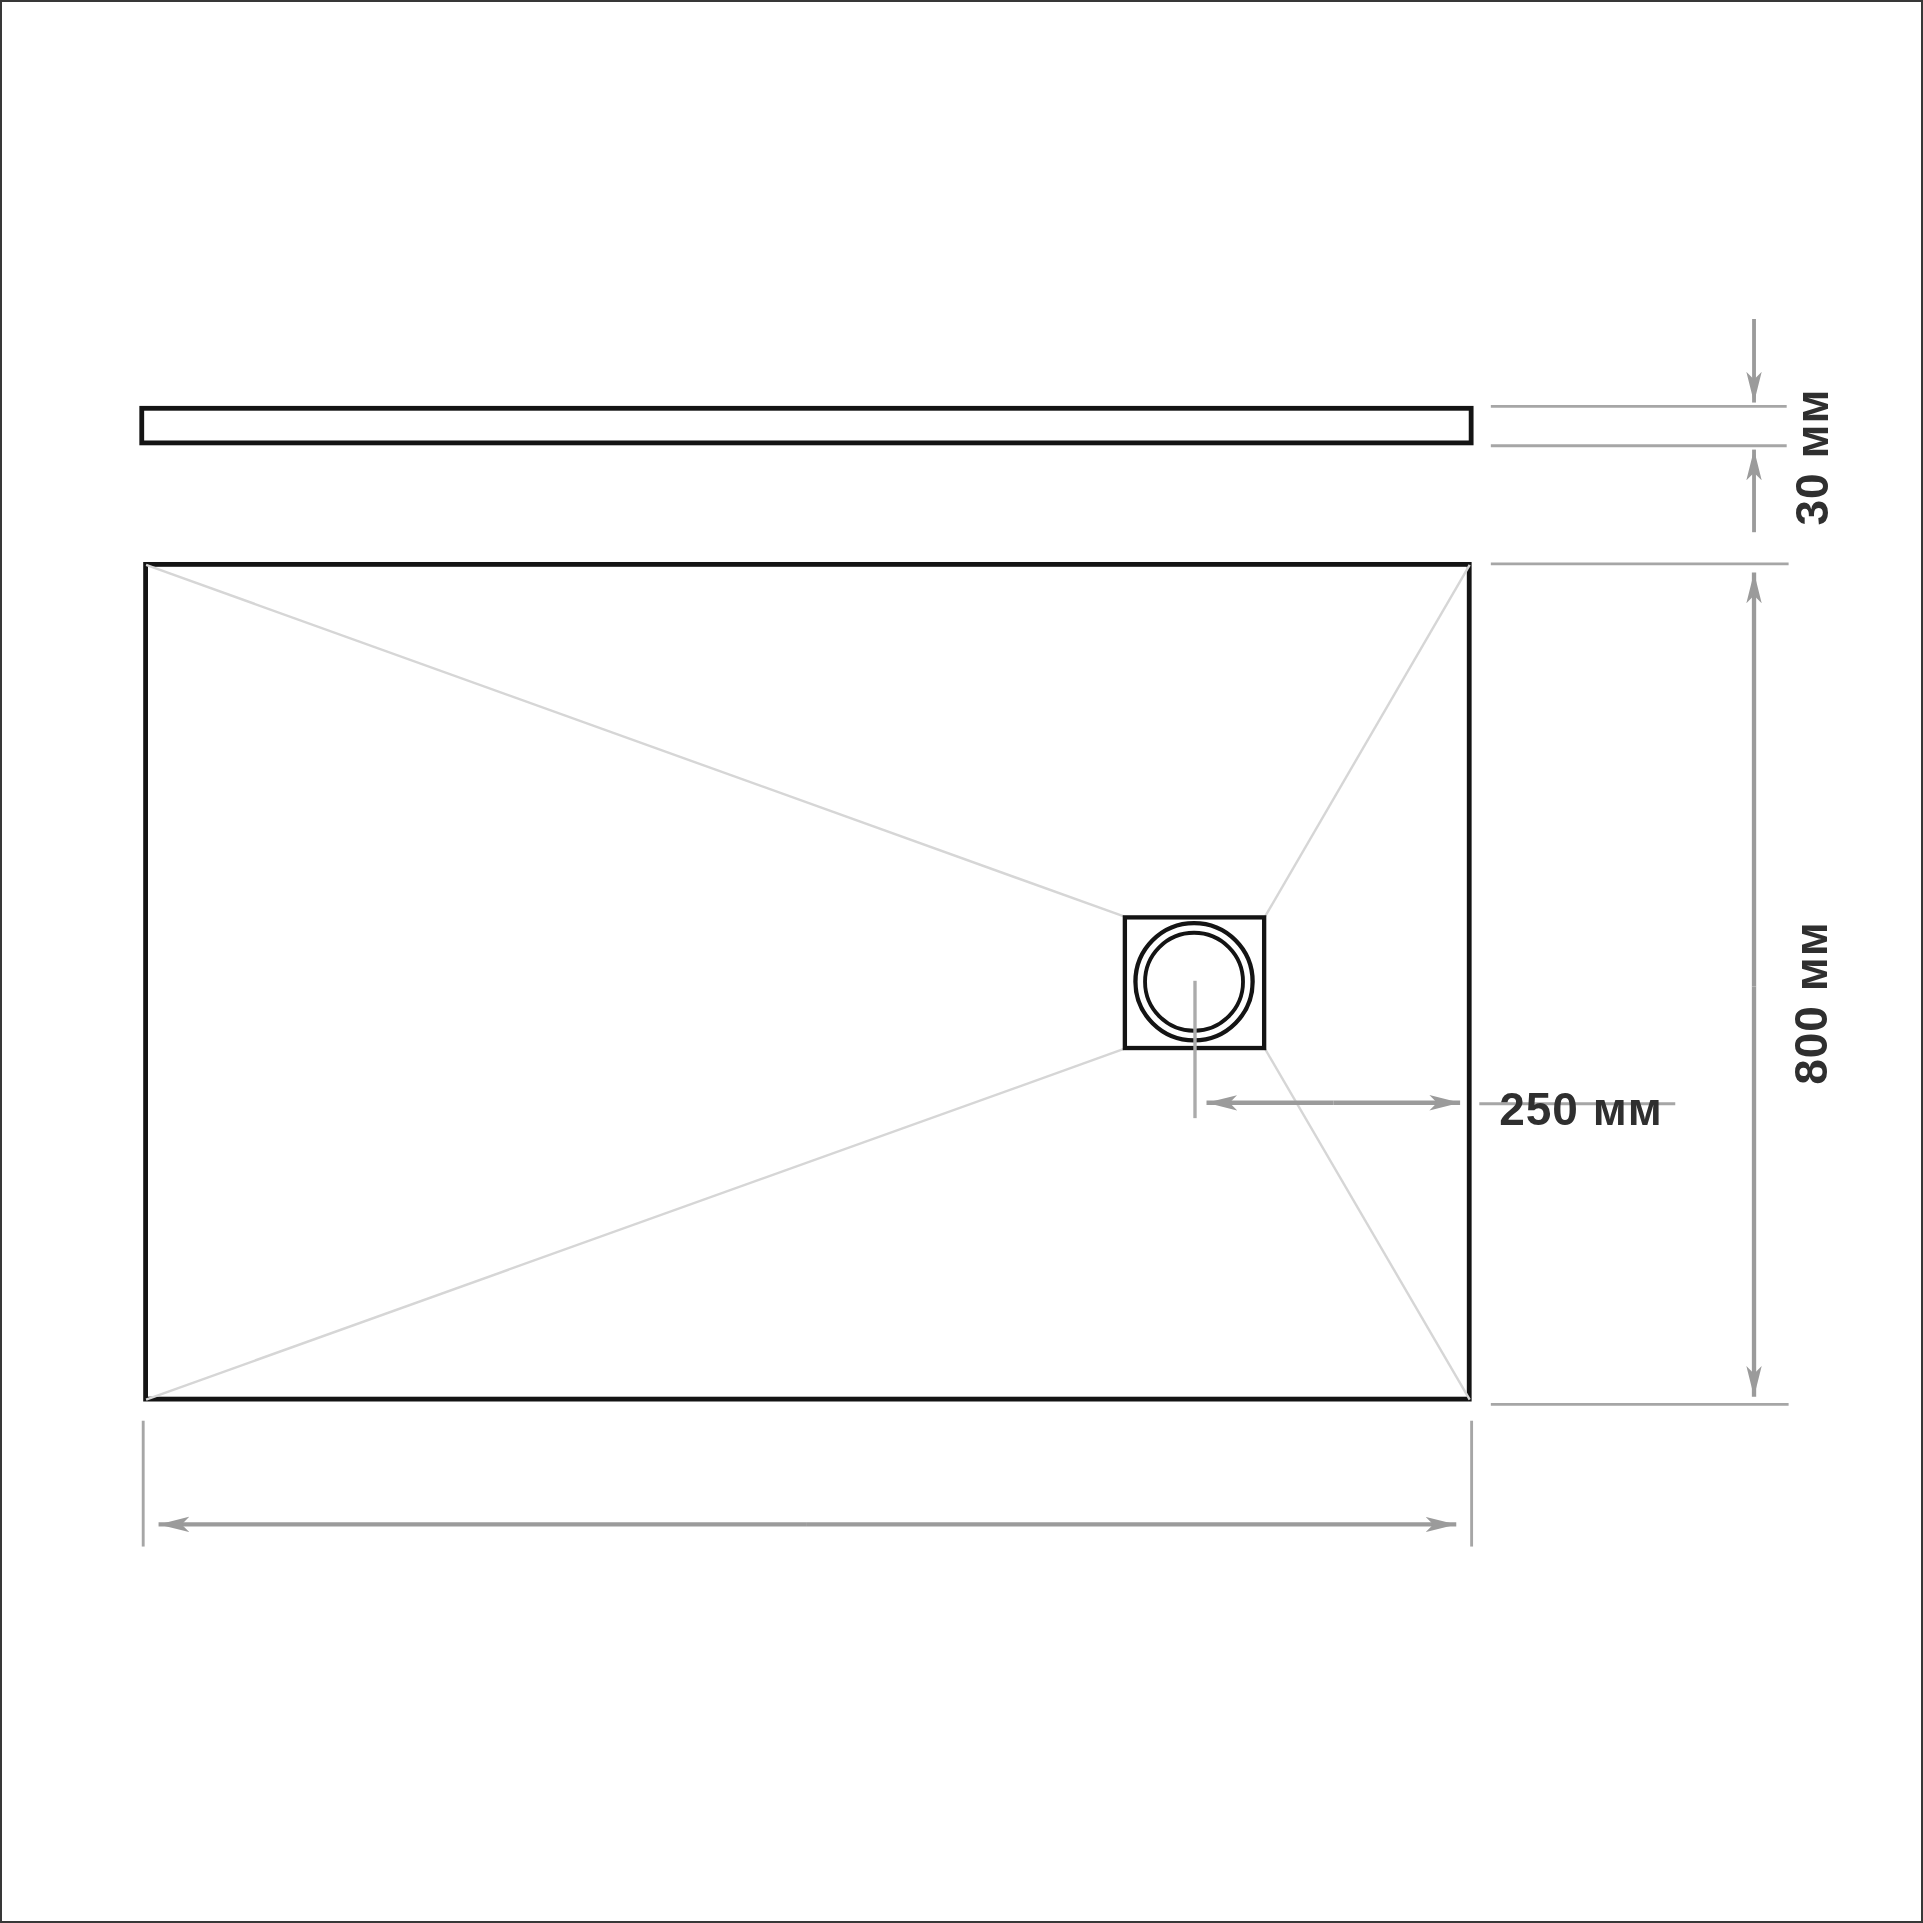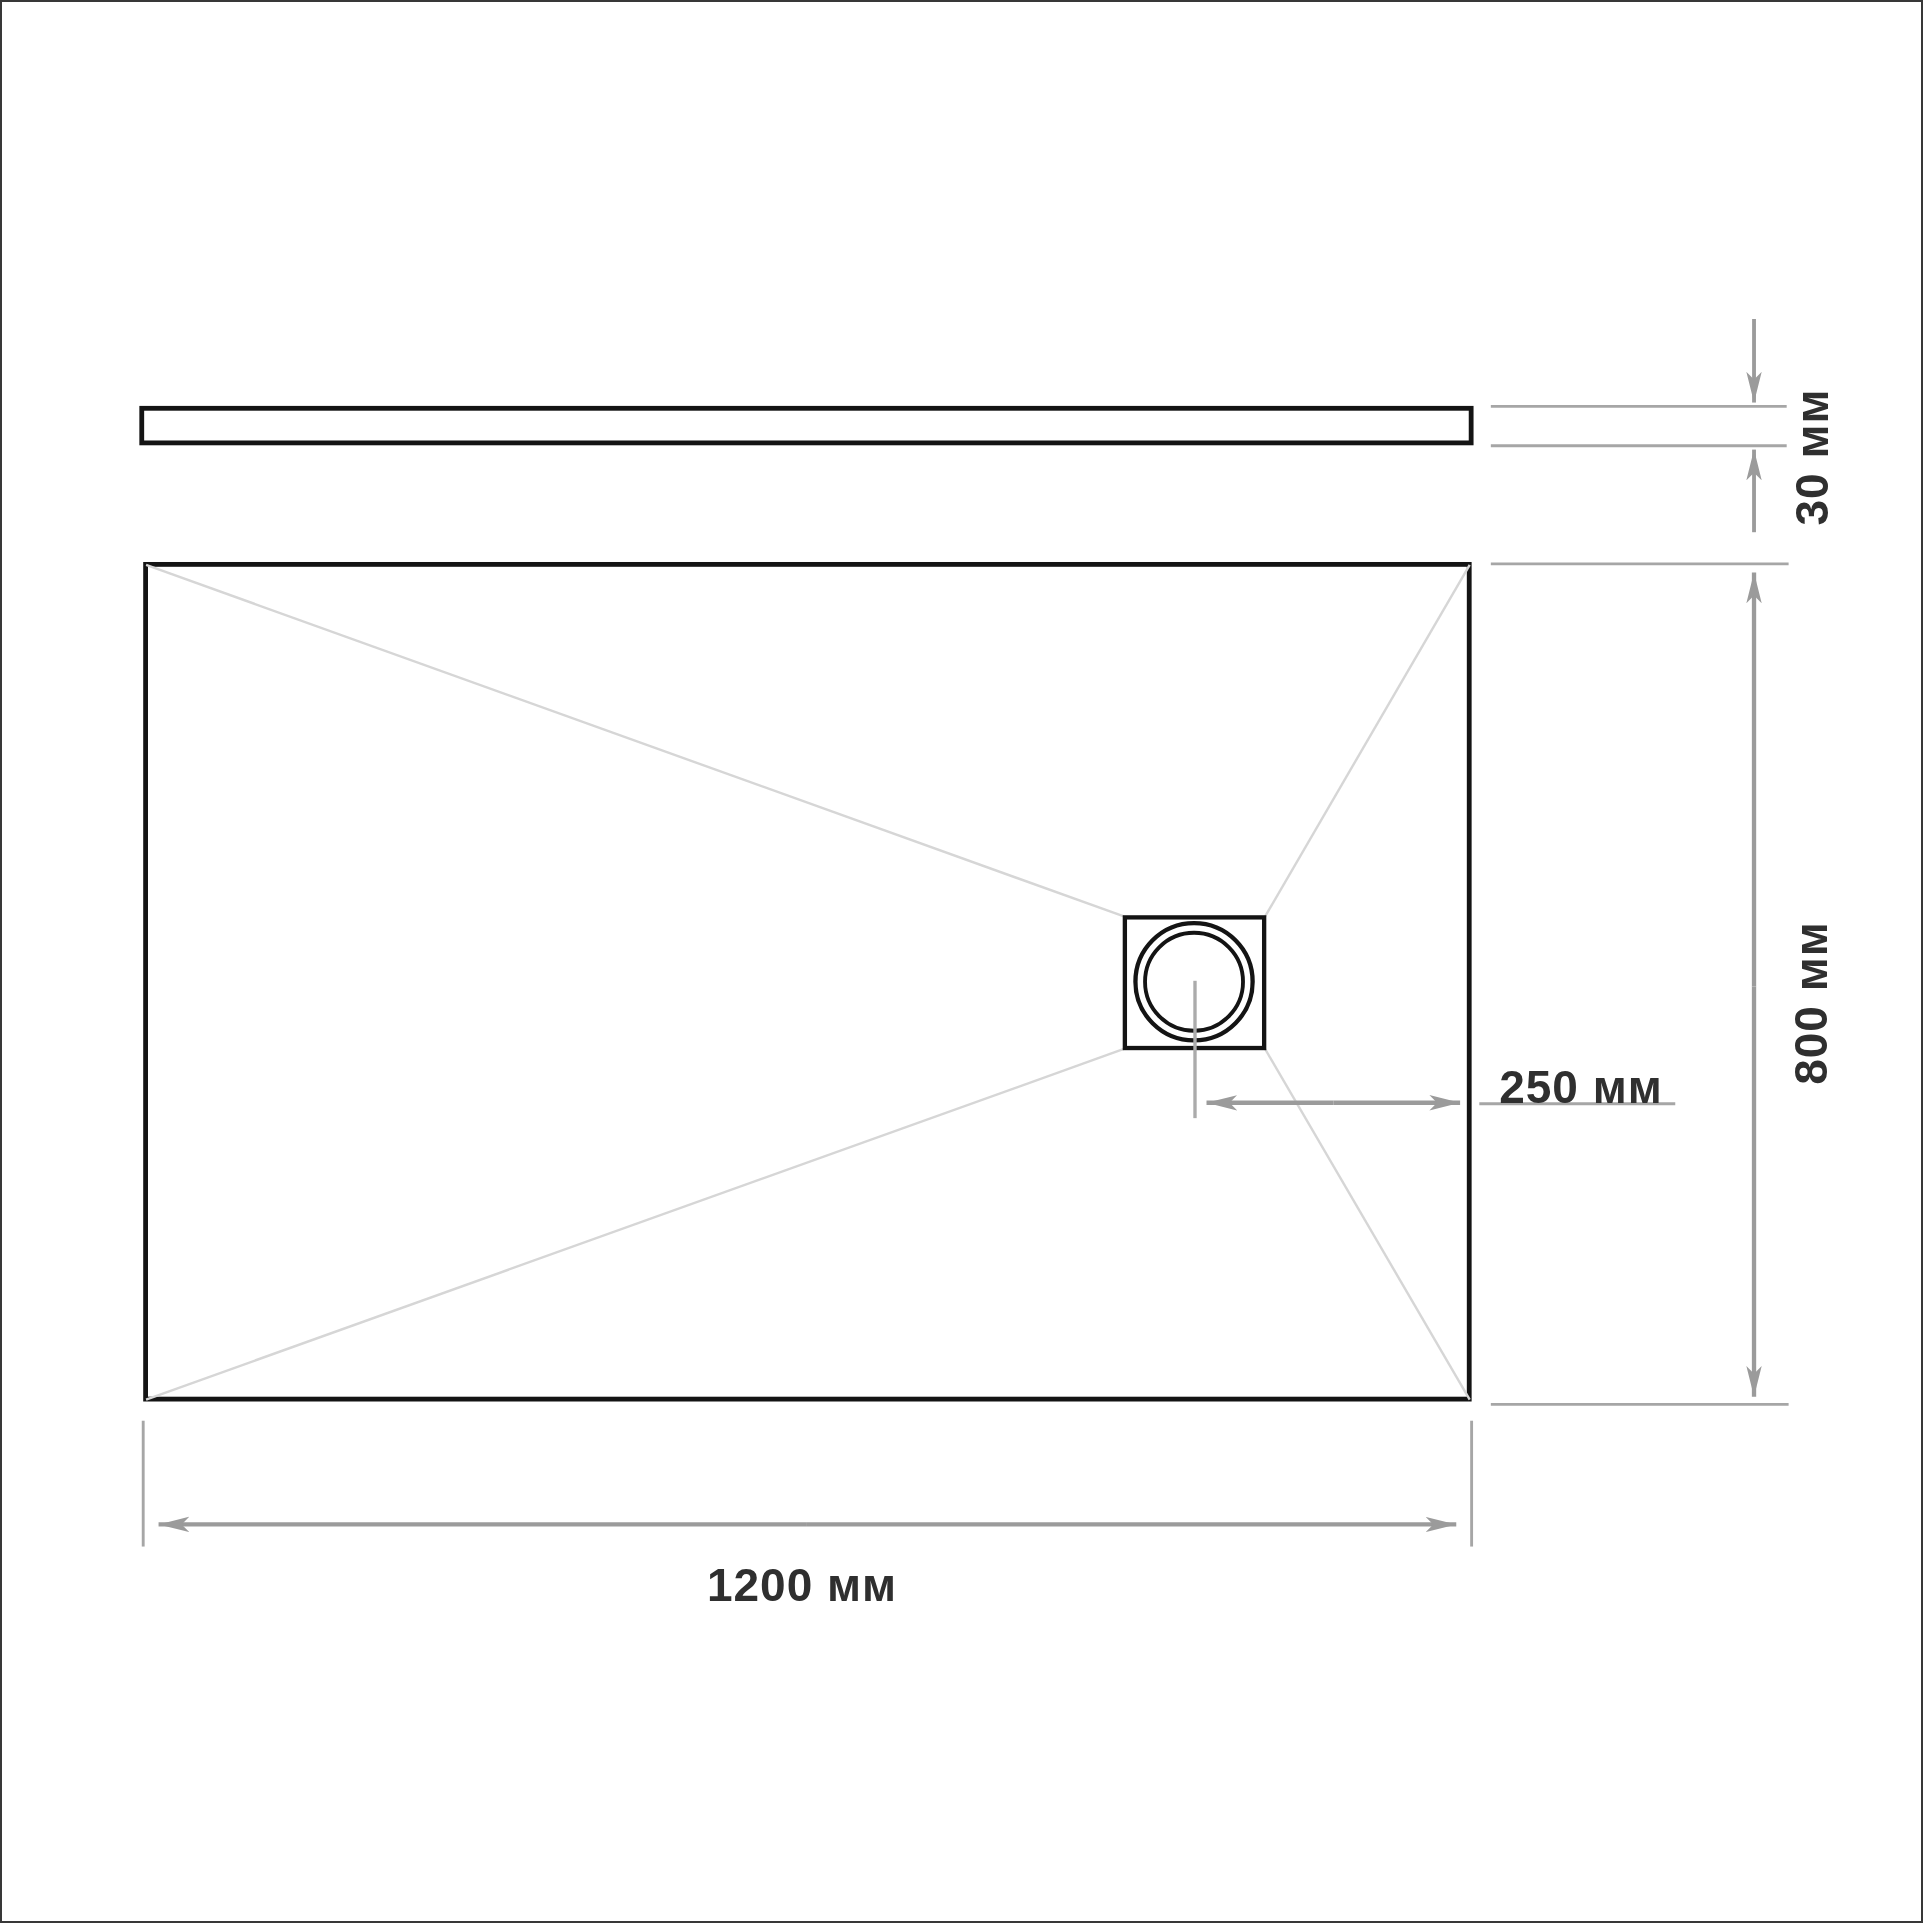--- a/index.html
+++ b/index.html
@@ -18,21 +18,21 @@
     font-size:46px;
     font-weight:700;
     color:#2f2f2f;
     letter-spacing:1px;
     text-align:center;
     white-space:nowrap;
   }
   .dim-label.vertical{transform:rotate(-90deg);}
   .lbl-30 {width:192px;height:58px;line-height:58px;left:1714px;top:426px;}
   .lbl-800{width:192px;height:58px;line-height:58px;left:1713px;top:972px;}
-  .lbl-250{width:250px;height:54px;line-height:54px;left:1454px;top:1058px;}
+  .lbl-250{width:250px;height:54px;line-height:54px;left:1454px;top:1080px;}
   .lbl-1200{width:288px;height:54px;line-height:54px;left:656px;top:1556px;}
 </style>
 </head>
 <body>
 
 <div class="canvas">
 
   <svg class="linework" width="1923" height="1923" viewBox="0 0 2002 2002">
     <defs>
       <marker id="arrow" markerUnits="userSpaceOnUse" markerWidth="34" markerHeight="22" refX="32" refY="11" orient="auto">
@@ -92,15 +92,14 @@
       <line x1="838" y1="1585" x2="1514" y2="1585" marker-end="url(#arrow)"></line>
     </g>
   </svg>
 
   <div class="dim-label vertical lbl-30">30 мм</div>
 
   <div class="dim-label vertical lbl-800">800 мм</div>
 
   <div class="dim-label lbl-250">250 мм</div>
 
-  <div class="dim-label lbl-1200">1200 мм</div>
 </div>
 
 
 </body></html>

